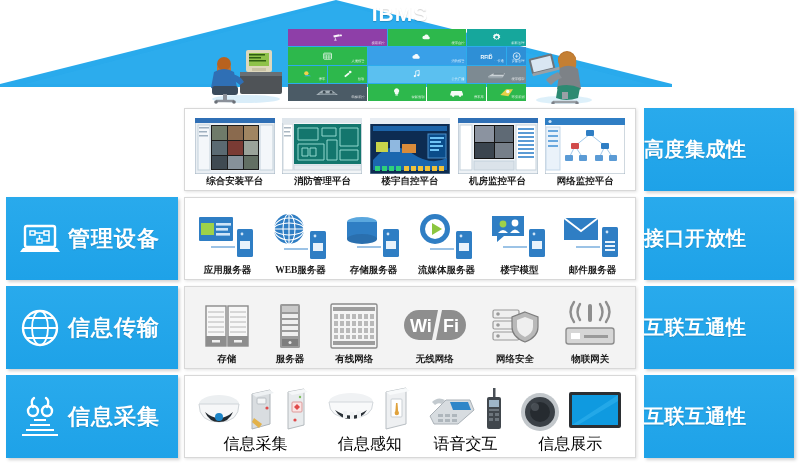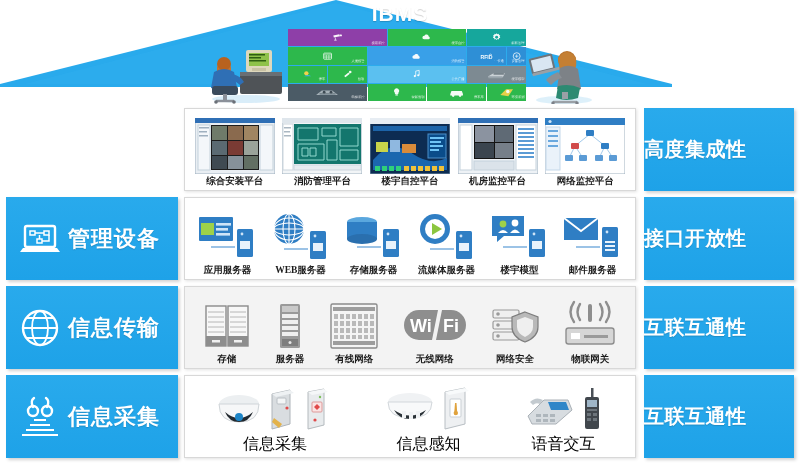--- a/index.html
+++ b/index.html
@@ -856,20 +856,36 @@
                 <rect x="6" y="27" width="4" height="3"></rect>
                 <rect x="12" y="27" width="4" height="3"></rect>
                 <rect x="6" y="32" width="4" height="3"></rect>
                 <rect x="12" y="32" width="4" height="3"></rect>
               </g>
           </svg>
         </div>
         <div class="cap">语音交互</div>
       </div>
 
+      <div class="group">
+        <div class="devs">
+          <svg width="44" height="48" viewBox="0 0 44 48">
+            <circle cx="22" cy="26" r="19" fill="#c2c7cb"></circle>
+            <circle cx="22" cy="26" r="15" fill="#3a4046"></circle>
+            <circle cx="22" cy="26" r="10" fill="#262b30"></circle>
+            <circle cx="17" cy="21" r="4" fill="#555c63" opacity=".7"></circle>
+          </svg>
+          <svg width="56" height="48" viewBox="0 0 56 48">
+            <rect x="2" y="6" width="52" height="36" rx="2" fill="#2b2f33"></rect>
+            <rect x="5" y="9" width="46" height="30" fill="#0f9ae0"></rect>
+            <path d="M5 39 l46 -30 v6 l-40 24z" fill="#35b5ef" opacity=".55"></path>
+          </svg>
+        </div>
+        <div class="cap">信息展示</div>
+      </div>
     </div>
 
     <div class="blue-card blue-right">
       <span class="feat-label">互联互通性</span>
     </div>
   </div>
 
 </div>
 
 </body></html>

